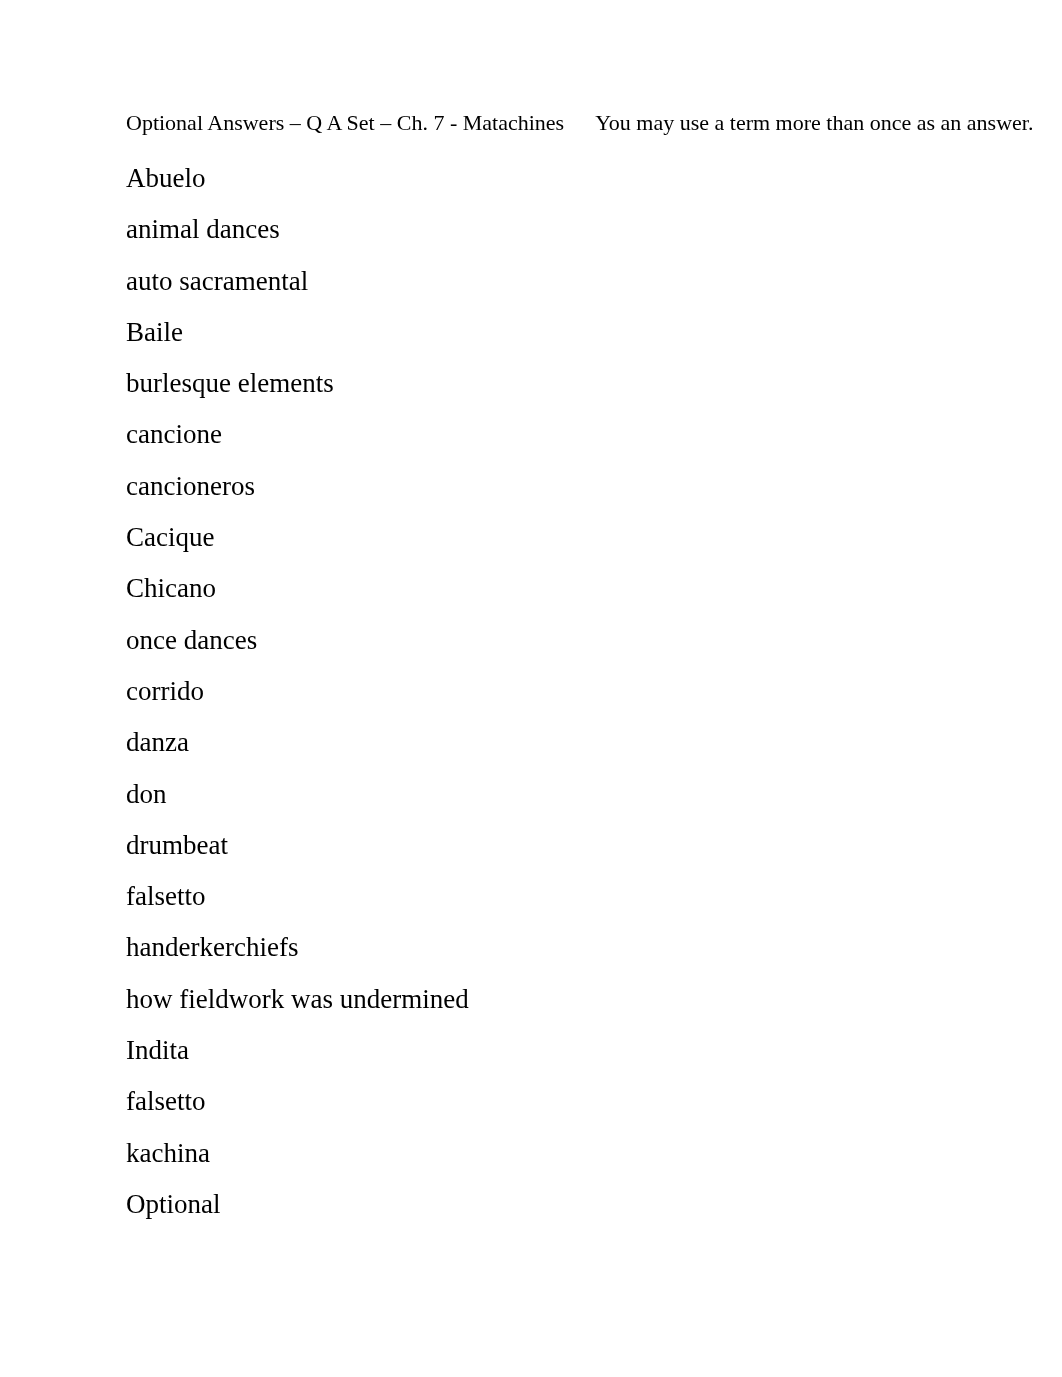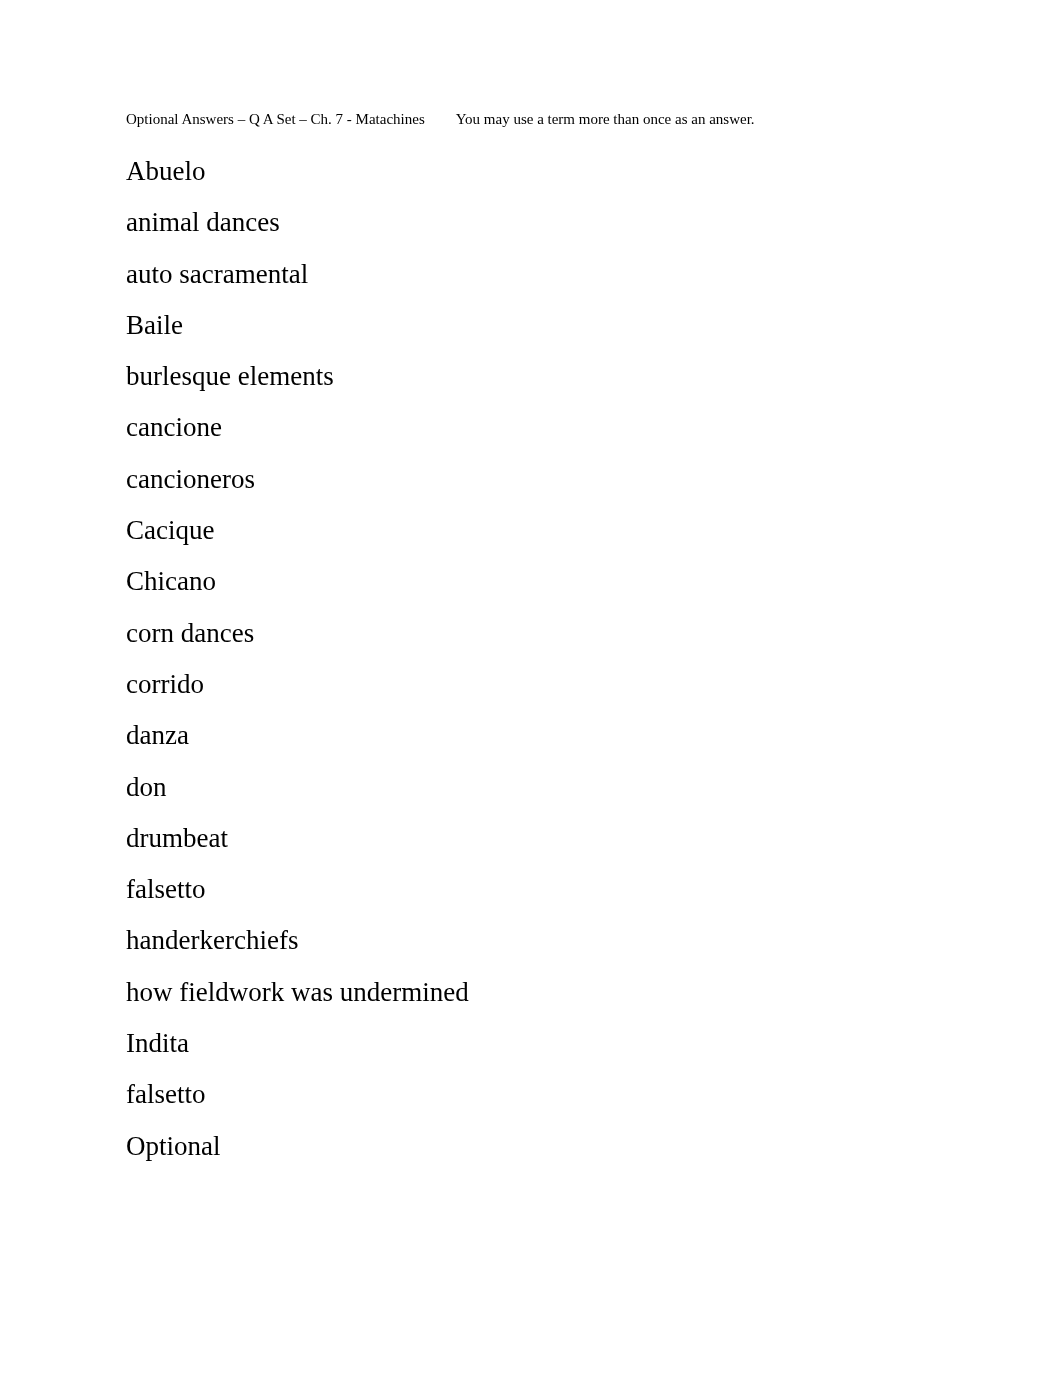--- a/index.html
+++ b/index.html
@@ -22,21 +22,21 @@
     box-sizing: border-box;
     padding: 112px 126px 0 126px;
   }
   .doc-body {
     width: 810px;
   }
   
   .header-line {
     display: flex;
     align-items: baseline;
-    font-size: 15px;
+    font-size: 22px;
     line-height: 1;
     margin: 0 0 31px 0;
     white-space: pre;
   }
   .header-title {
     display: inline-block;
   }
   .header-gap {
     display: inline-block;
     width: 31px;
@@ -73,27 +73,28 @@
     <div class="term-list">
         <p class="term-item">Abuelo</p>
         <p class="term-item">animal dances</p>
         <p class="term-item">auto sacramental</p>
         <p class="term-item">Baile</p>
         <p class="term-item">burlesque elements</p>
         <p class="term-item">cancione</p>
         <p class="term-item">cancioneros</p>
         <p class="term-item">Cacique</p>
         <p class="term-item">Chicano</p>
-        <p class="term-item">corn dances</p>
+        <p class="term-item">once dances</p>
         <p class="term-item">corrido</p>
         <p class="term-item">danza</p>
         <p class="term-item">don</p>
         <p class="term-item">drumbeat</p>
         <p class="term-item">falsetto</p>
         <p class="term-item">handerkerchiefs</p>
         <p class="term-item">how fieldwork was undermined</p>
         <p class="term-item">Indita</p>
         <p class="term-item">falsetto</p>
+        <p class="term-item">kachina</p>
         <p class="term-item">Optional</p>
       </div>
 
   </div>
 </div>
 
 </body></html>

